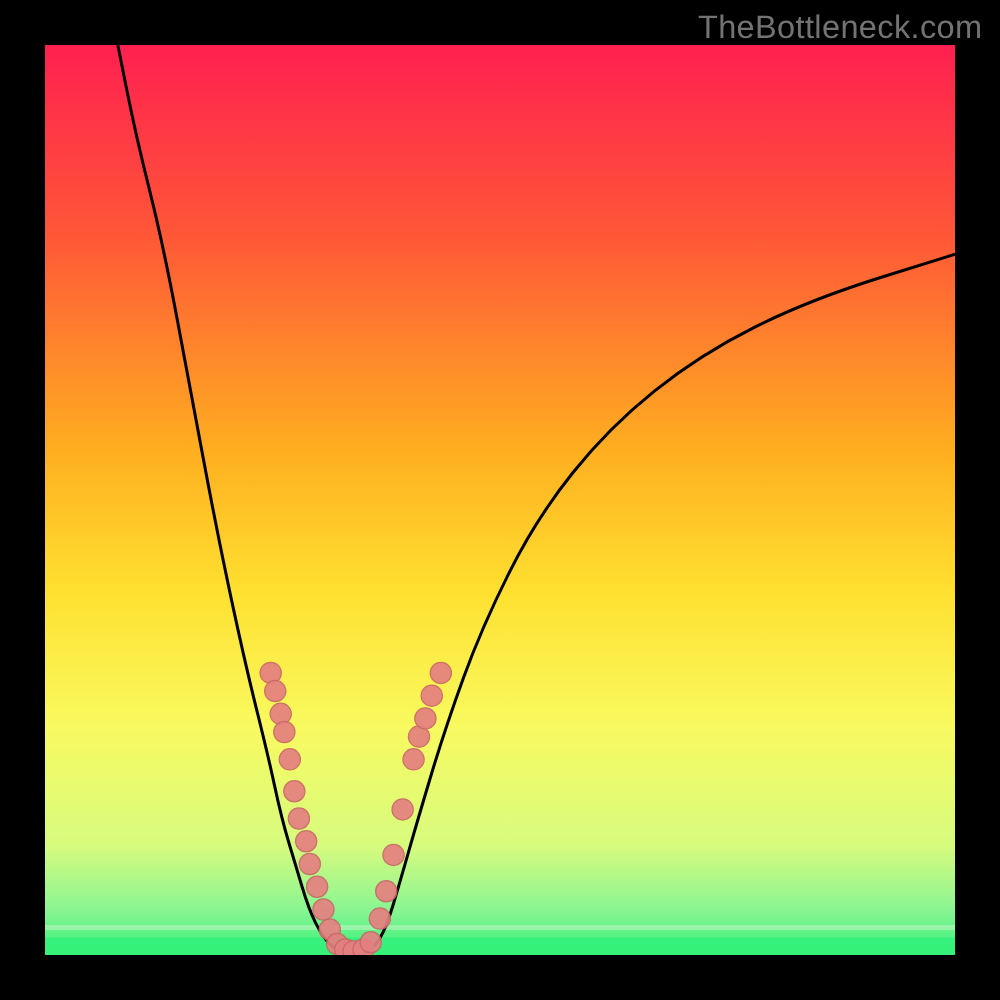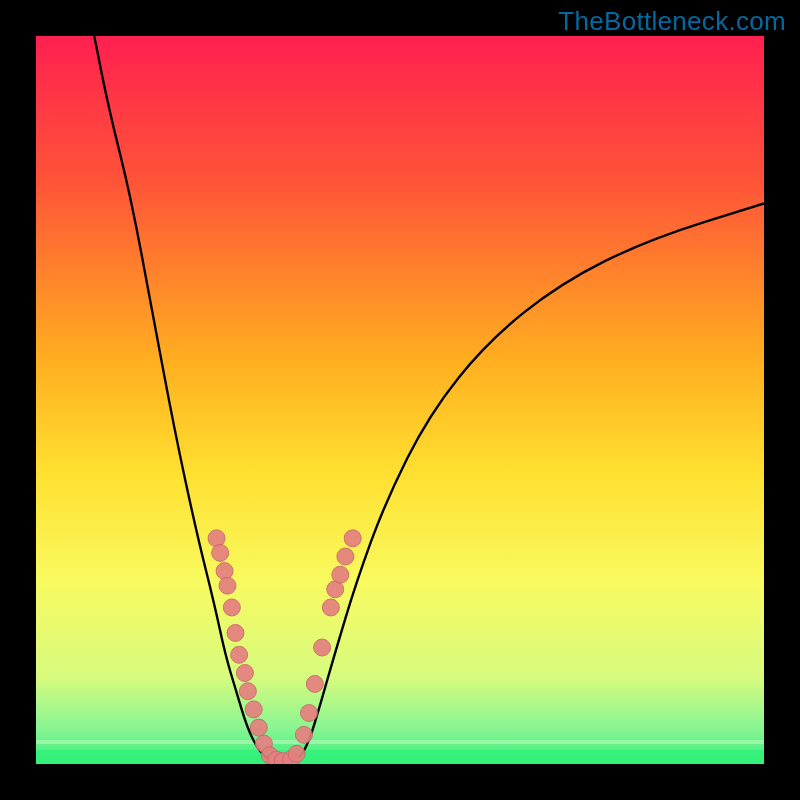--- a/index.html
+++ b/index.html
@@ -21,21 +21,21 @@
     left: 36px;
     top: 36px;
     width: 728px;
     height: 728px;
     overflow: visible;
   }
   .watermark {
     position: absolute;
     top: 6px;
     right: 14px;
-    color: #0369a1;
+    color: #737373;
     font-size: 26px;
     font-weight: 500;
     letter-spacing: 0.3px;
     user-select: none;
   }
   svg { display: block; }
 </style>
 </head>
 <body>
 

